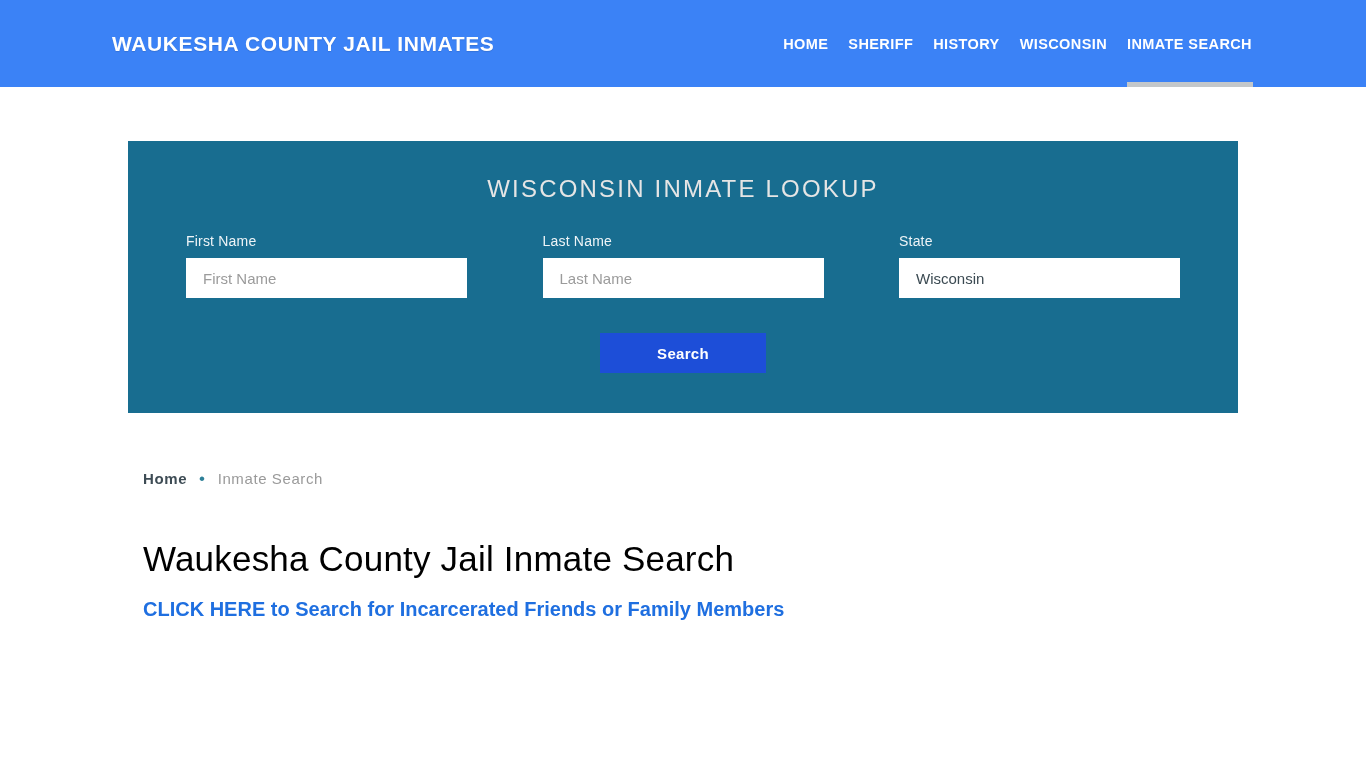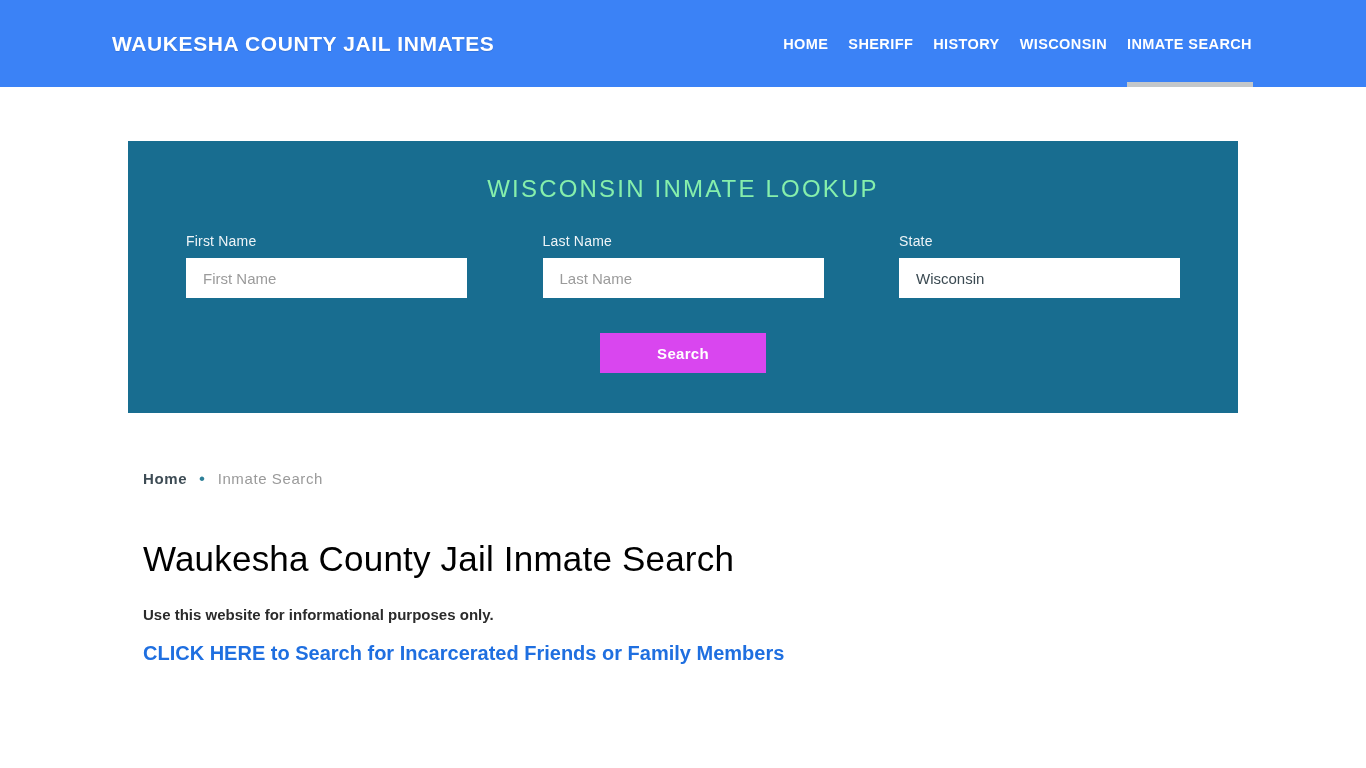--- a/index.html
+++ b/index.html
@@ -70,21 +70,21 @@
     padding-top: 54px;
   }
   .lookup-panel {
     width: 1110px;
     margin: 0 auto;
     background: #186d90;
     padding: 34px 58px 40px 58px;
   }
   .lookup-title {
     text-align: center;
-    color: #86efac;
+    color: #e5e5e5;
     font-size: 24px;
     font-weight: normal;
     letter-spacing: 2.2px;
     margin: 0 0 30px 0;
   }
   .form-row {
     display: flex;
     justify-content: space-between;
   }
   .form-field {
@@ -114,21 +114,21 @@
     color: #9b9b9b;
   }
   .button-row {
     display: flex;
     justify-content: center;
     margin-top: 35px;
   }
   .search-button {
     width: 166px;
     height: 40px;
-    background: #d946ef;
+    background: #1d4ed8;
     border: none;
     color: #ffffff;
     font-family: "Liberation Sans", sans-serif;
     font-size: 15px;
     font-weight: bold;
     letter-spacing: 0.3px;
     cursor: pointer;
   }
 
   
@@ -233,17 +233,16 @@
 
 <main class="content">
   <div class="breadcrumb">
     <a class="crumb-link">Home</a>
     <span class="crumb-sep">•</span>
     <span class="crumb-current">Inmate Search</span>
   </div>
 
   <h1 class="page-title">Waukesha County Jail Inmate Search</h1>
 
-  <p class="lede">Use this website for informational purposes only.</p>
 
 
   <a class="cta-link">CLICK HERE to Search for Incarcerated Friends or Family Members</a>
 </main>
 
 </body></html>

